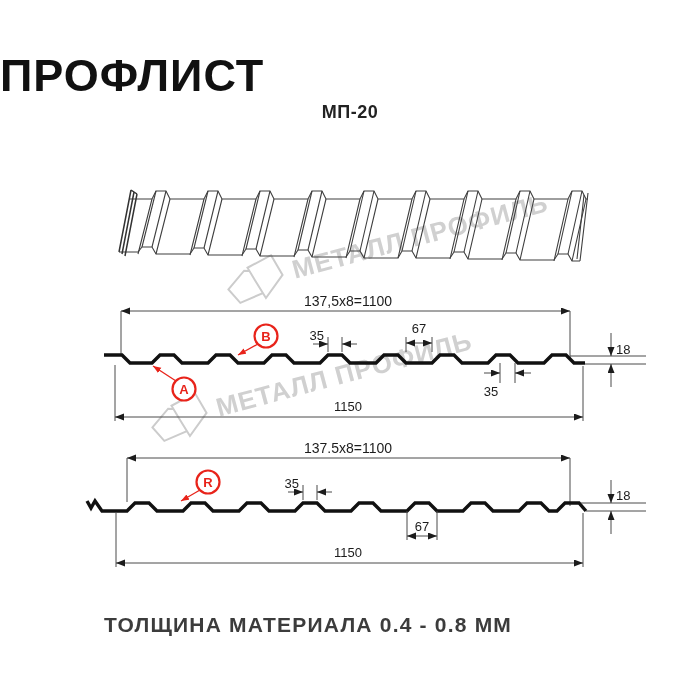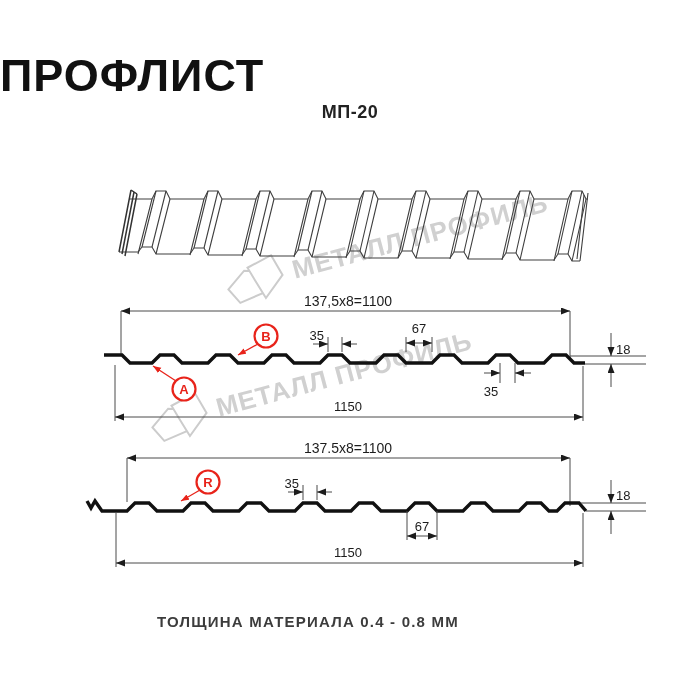--- a/index.html
+++ b/index.html
@@ -3,21 +3,21 @@
 <meta charset="utf-8">
 <style>
   html,body{margin:0;padding:0;background:#ffffff;}
   .page{position:relative;width:700px;height:700px;background:#fff;overflow:hidden;
         font-family:"Liberation Sans","DejaVu Sans",sans-serif;}
   .title{position:absolute;left:0;top:50px;width:700px;text-align:left;
          font-size:45px;font-weight:700;letter-spacing:1px;color:#111;}
   .subtitle{position:absolute;left:0;top:102px;width:700px;text-align:center;
             font-size:18px;font-weight:700;letter-spacing:0.5px;color:#222;}
   .caption{position:absolute;left:0;top:613px;width:616px;text-align:center;
-           font-size:15px;font-weight:700;letter-spacing:1.2px;color:#3c3c3c;}
+           font-size:21px;font-weight:700;letter-spacing:1.2px;color:#3c3c3c;}
   .watermark{position:absolute;display:flex;align-items:center;gap:9px;
              transform-origin:0 50%;transform:rotate(-15deg);pointer-events:none;}
   .watermark span{font-size:26px;font-weight:700;letter-spacing:1px;color:#d0d0d0;white-space:nowrap;}
   .w1{left:226px;top:266px;}
   .w2{left:150px;top:404px;}
   .drawing{position:absolute;left:0;top:0;}
   svg text{font-family:"Liberation Sans","DejaVu Sans",sans-serif;}
   .dim-num{font-size:13px;fill:#1c1c1c;}
   .dim-mod{font-size:14px;fill:#1c1c1c;}
   .red-letter{font-size:13px;font-weight:700;fill:#e8231a;}

